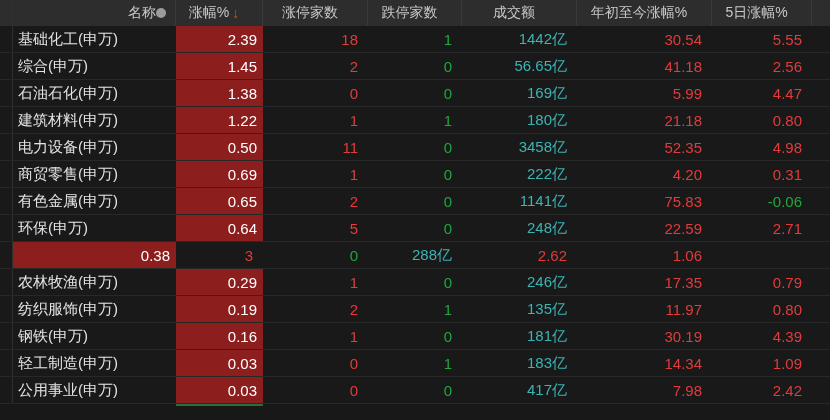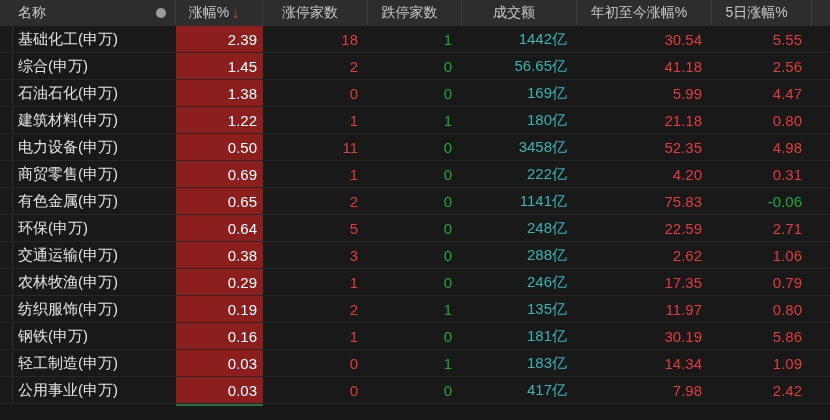--- a/index.html
+++ b/index.html
@@ -24,21 +24,21 @@
     font-size:14px;
   }
   .hcell{
     display:flex;align-items:center;
     border-right:1px solid #3a3a3a;
     box-sizing:border-box;
     white-space:nowrap;
   }
   .hcell:last-child{border-right:none;}
   .hcell.num{justify-content:center;padding-right:10px;}
-  .hcell.name-h{justify-content:space-between;padding-left:5px;padding-right:9px;gap:8px;}
+  .hcell.name-h{justify-content:flex-end;padding-left:5px;padding-right:9px;}
   .dot{
     width:10px;height:10px;border-radius:50%;
     background:#9b9b9b;display:inline-block;flex:0 0 auto;
   }
   .arrow{
     color:var(--header-arrow,#d64a2b);
     margin-left:3px;font-size:14px;font-weight:bold;
   }
   
   .row{
@@ -189,21 +189,20 @@
         <div class="cell change-cell">0.64</div>
         <div class="cell num up">5</div>
         <div class="cell num down">0</div>
         <div class="cell num teal">248亿</div>
         <div class="cell num up">22.59</div>
         <div class="cell num up">2.71</div>
         <div class="cell"></div>
       </div>
       <div class="grid-row row">
         <div class="cell gutter"></div>
-        <div class="cell name">交通运输(申万)</div>
         <div class="cell change-cell">0.38</div>
         <div class="cell num up">3</div>
         <div class="cell num down">0</div>
         <div class="cell num teal">288亿</div>
         <div class="cell num up">2.62</div>
         <div class="cell num up">1.06</div>
         <div class="cell"></div>
       </div>
       <div class="grid-row row">
         <div class="cell gutter"></div>
@@ -228,21 +227,21 @@
         <div class="cell"></div>
       </div>
       <div class="grid-row row">
         <div class="cell gutter"></div>
         <div class="cell name">钢铁(申万)</div>
         <div class="cell change-cell">0.16</div>
         <div class="cell num up">1</div>
         <div class="cell num down">0</div>
         <div class="cell num teal">181亿</div>
         <div class="cell num up">30.19</div>
-        <div class="cell num up">5.86</div>
+        <div class="cell num up">4.39</div>
         <div class="cell"></div>
       </div>
       <div class="grid-row row">
         <div class="cell gutter"></div>
         <div class="cell name">轻工制造(申万)</div>
         <div class="cell change-cell">0.03</div>
         <div class="cell num up">0</div>
         <div class="cell num down">1</div>
         <div class="cell num teal">183亿</div>
         <div class="cell num up">14.34</div>

